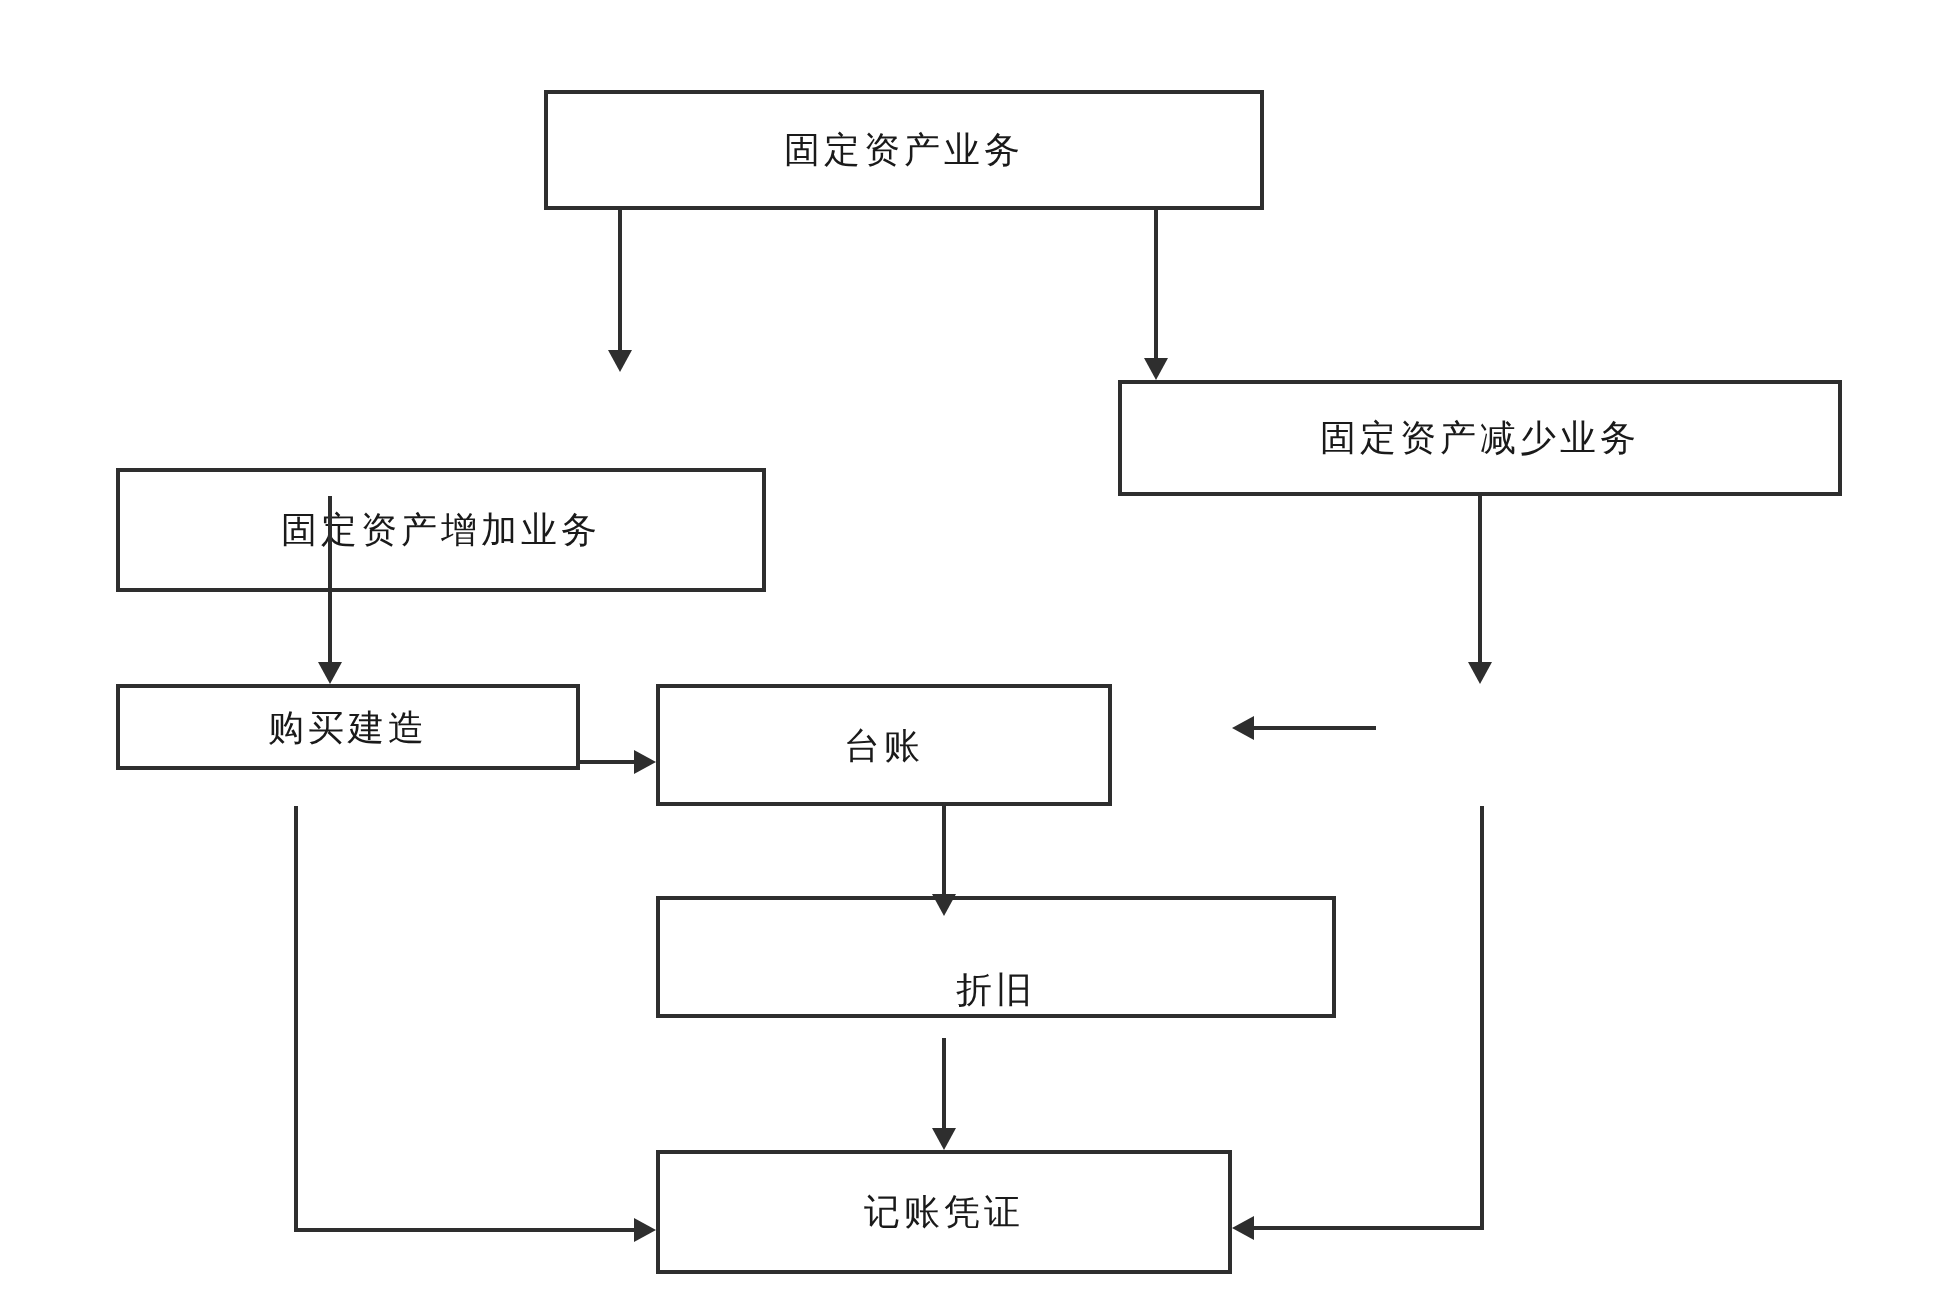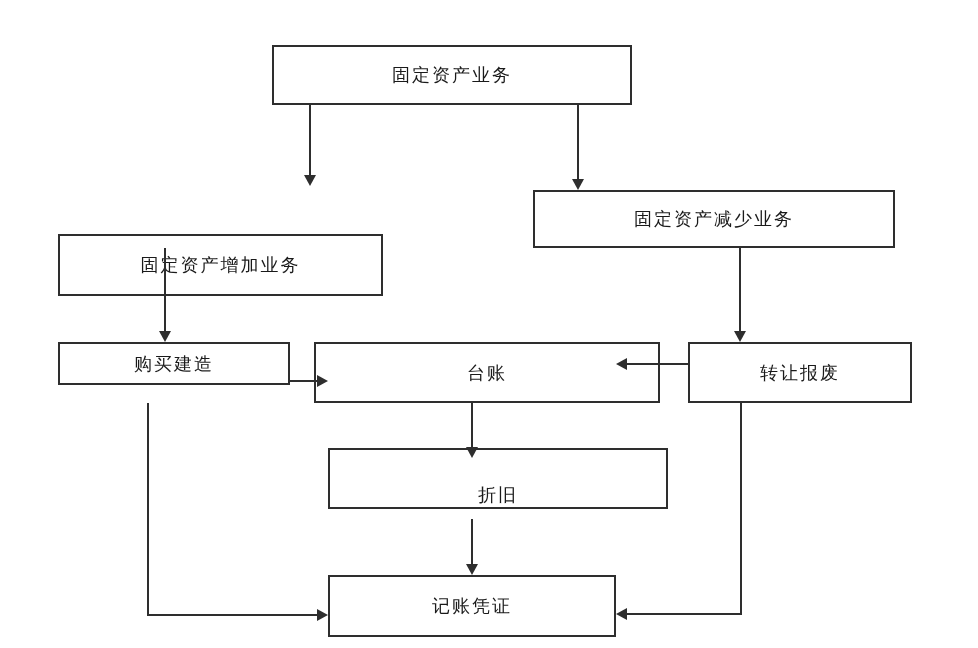--- a/index.html
+++ b/index.html
@@ -63,23 +63,23 @@
     font-size: 29px;
     font-weight: bold;
     letter-spacing: 1px;
     color: var(--wm);
     white-space: nowrap;
   }
 
   
   #n-top        { left: 272px; top: 45px;  width: 360px; height: 60px; }
   #n-increase   { left: 58px;  top: 186px; width: 325px; height: 62px; margin-top: 48px; }
-  #n-decrease   { left: 533px; top: 190px; width: 362px; height: 58px; }
+  #n-decrease   { left: 559px; top: 190px; width: 362px; height: 58px; }
   #n-purchase   { left: 58px;  top: 342px; width: 232px; height: 43px; }
-  #n-ledger     { left: 314px; top: 342px; width: 346px; height: 61px; font-family: Liberation Mono, monospace; }
+  #n-ledger     { left: 328px; top: 342px; width: 228px; height: 61px; font-family: Liberation Mono, monospace; }
   #n-transfer   { left: 688px; top: 342px; width: 224px; height: 61px; }
   #n-depr       { left: 328px; top: 448px; width: 340px; height: 61px; align-items: flex-end; }
   #n-voucher    { left: 328px; top: 575px; width: 288px; height: 62px; text-align: right; }
 </style>
 </head>
 <body>
 
 <div class="canvas">
 
   <div class="node" id="n-top">
@@ -95,23 +95,20 @@
   </div>
 
   <div class="node" id="n-purchase">
     <span class="node-label">购买建造</span>
   </div>
 
   <div class="node" id="n-ledger">
     <span class="node-label">台账</span>
   </div>
 
-  <div class="node" id="n-transfer">
-    <span class="node-label">转让报废</span>
-  </div>
 
   <div class="node" id="n-depr">
     <span class="node-label">折旧</span>
   </div>
 
   <div class="node" id="n-voucher">
     <span class="node-label">记账凭证</span>
   </div>
 
   <div class="vline" style="left:309px; top:105px; height:70px;"></div>

